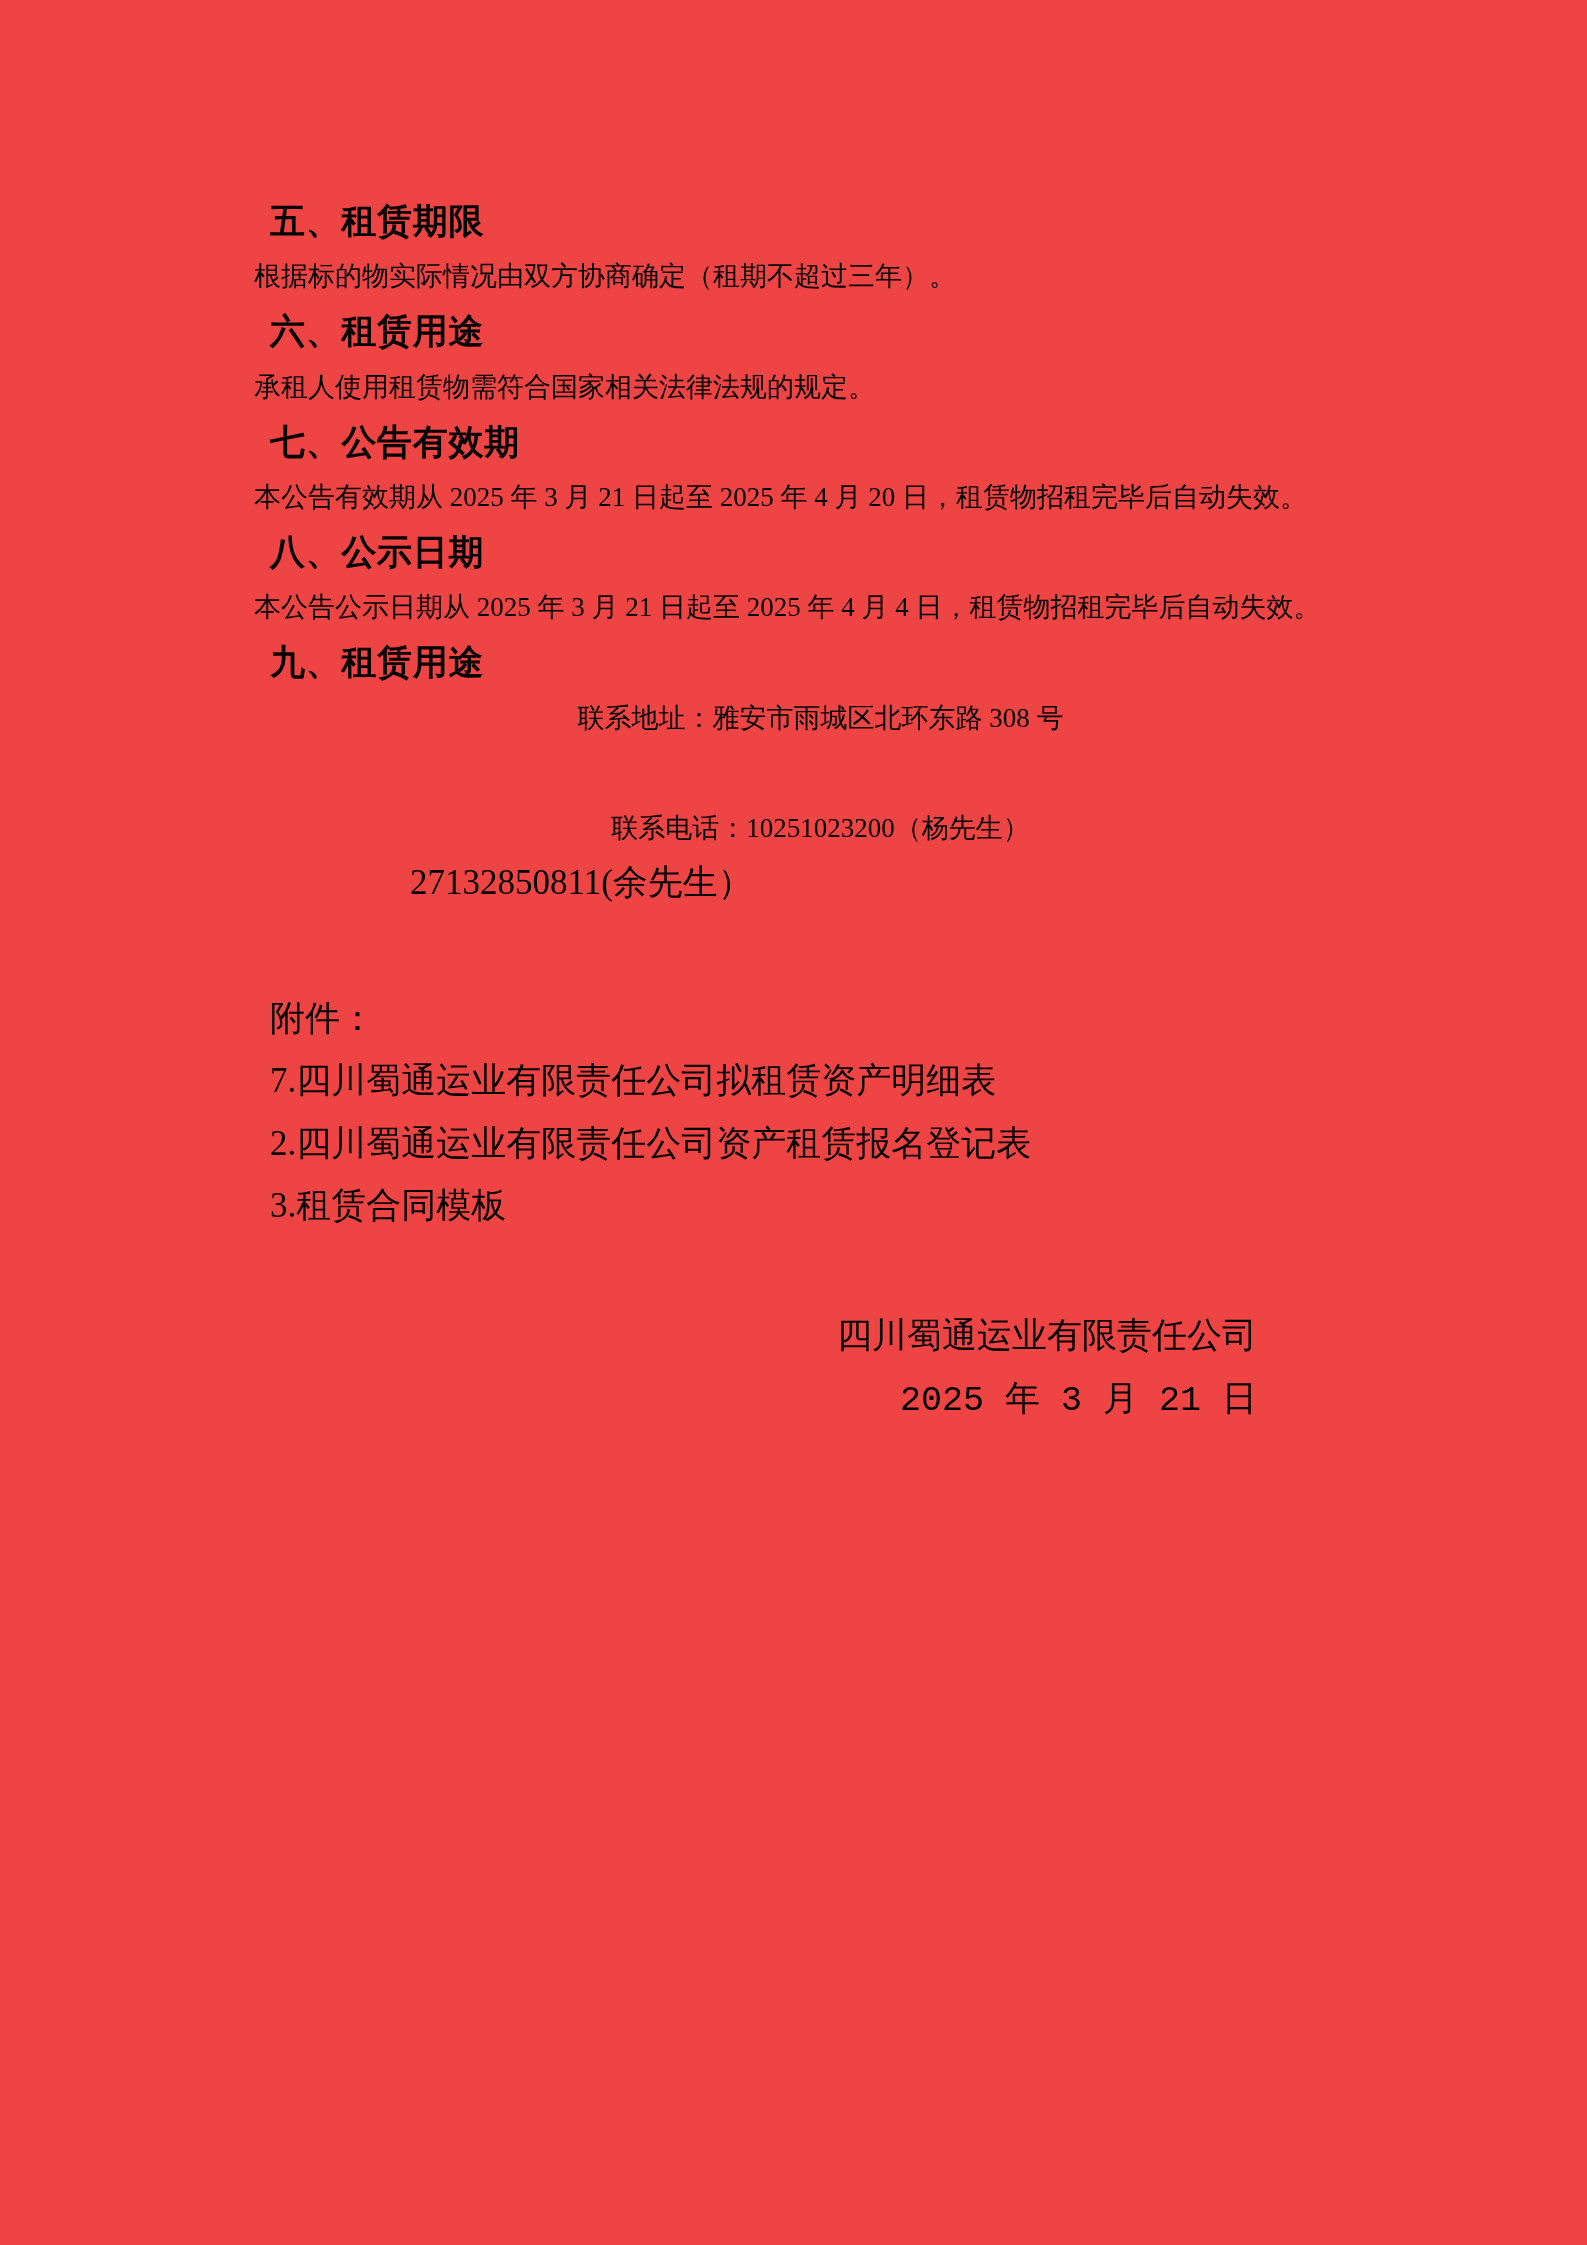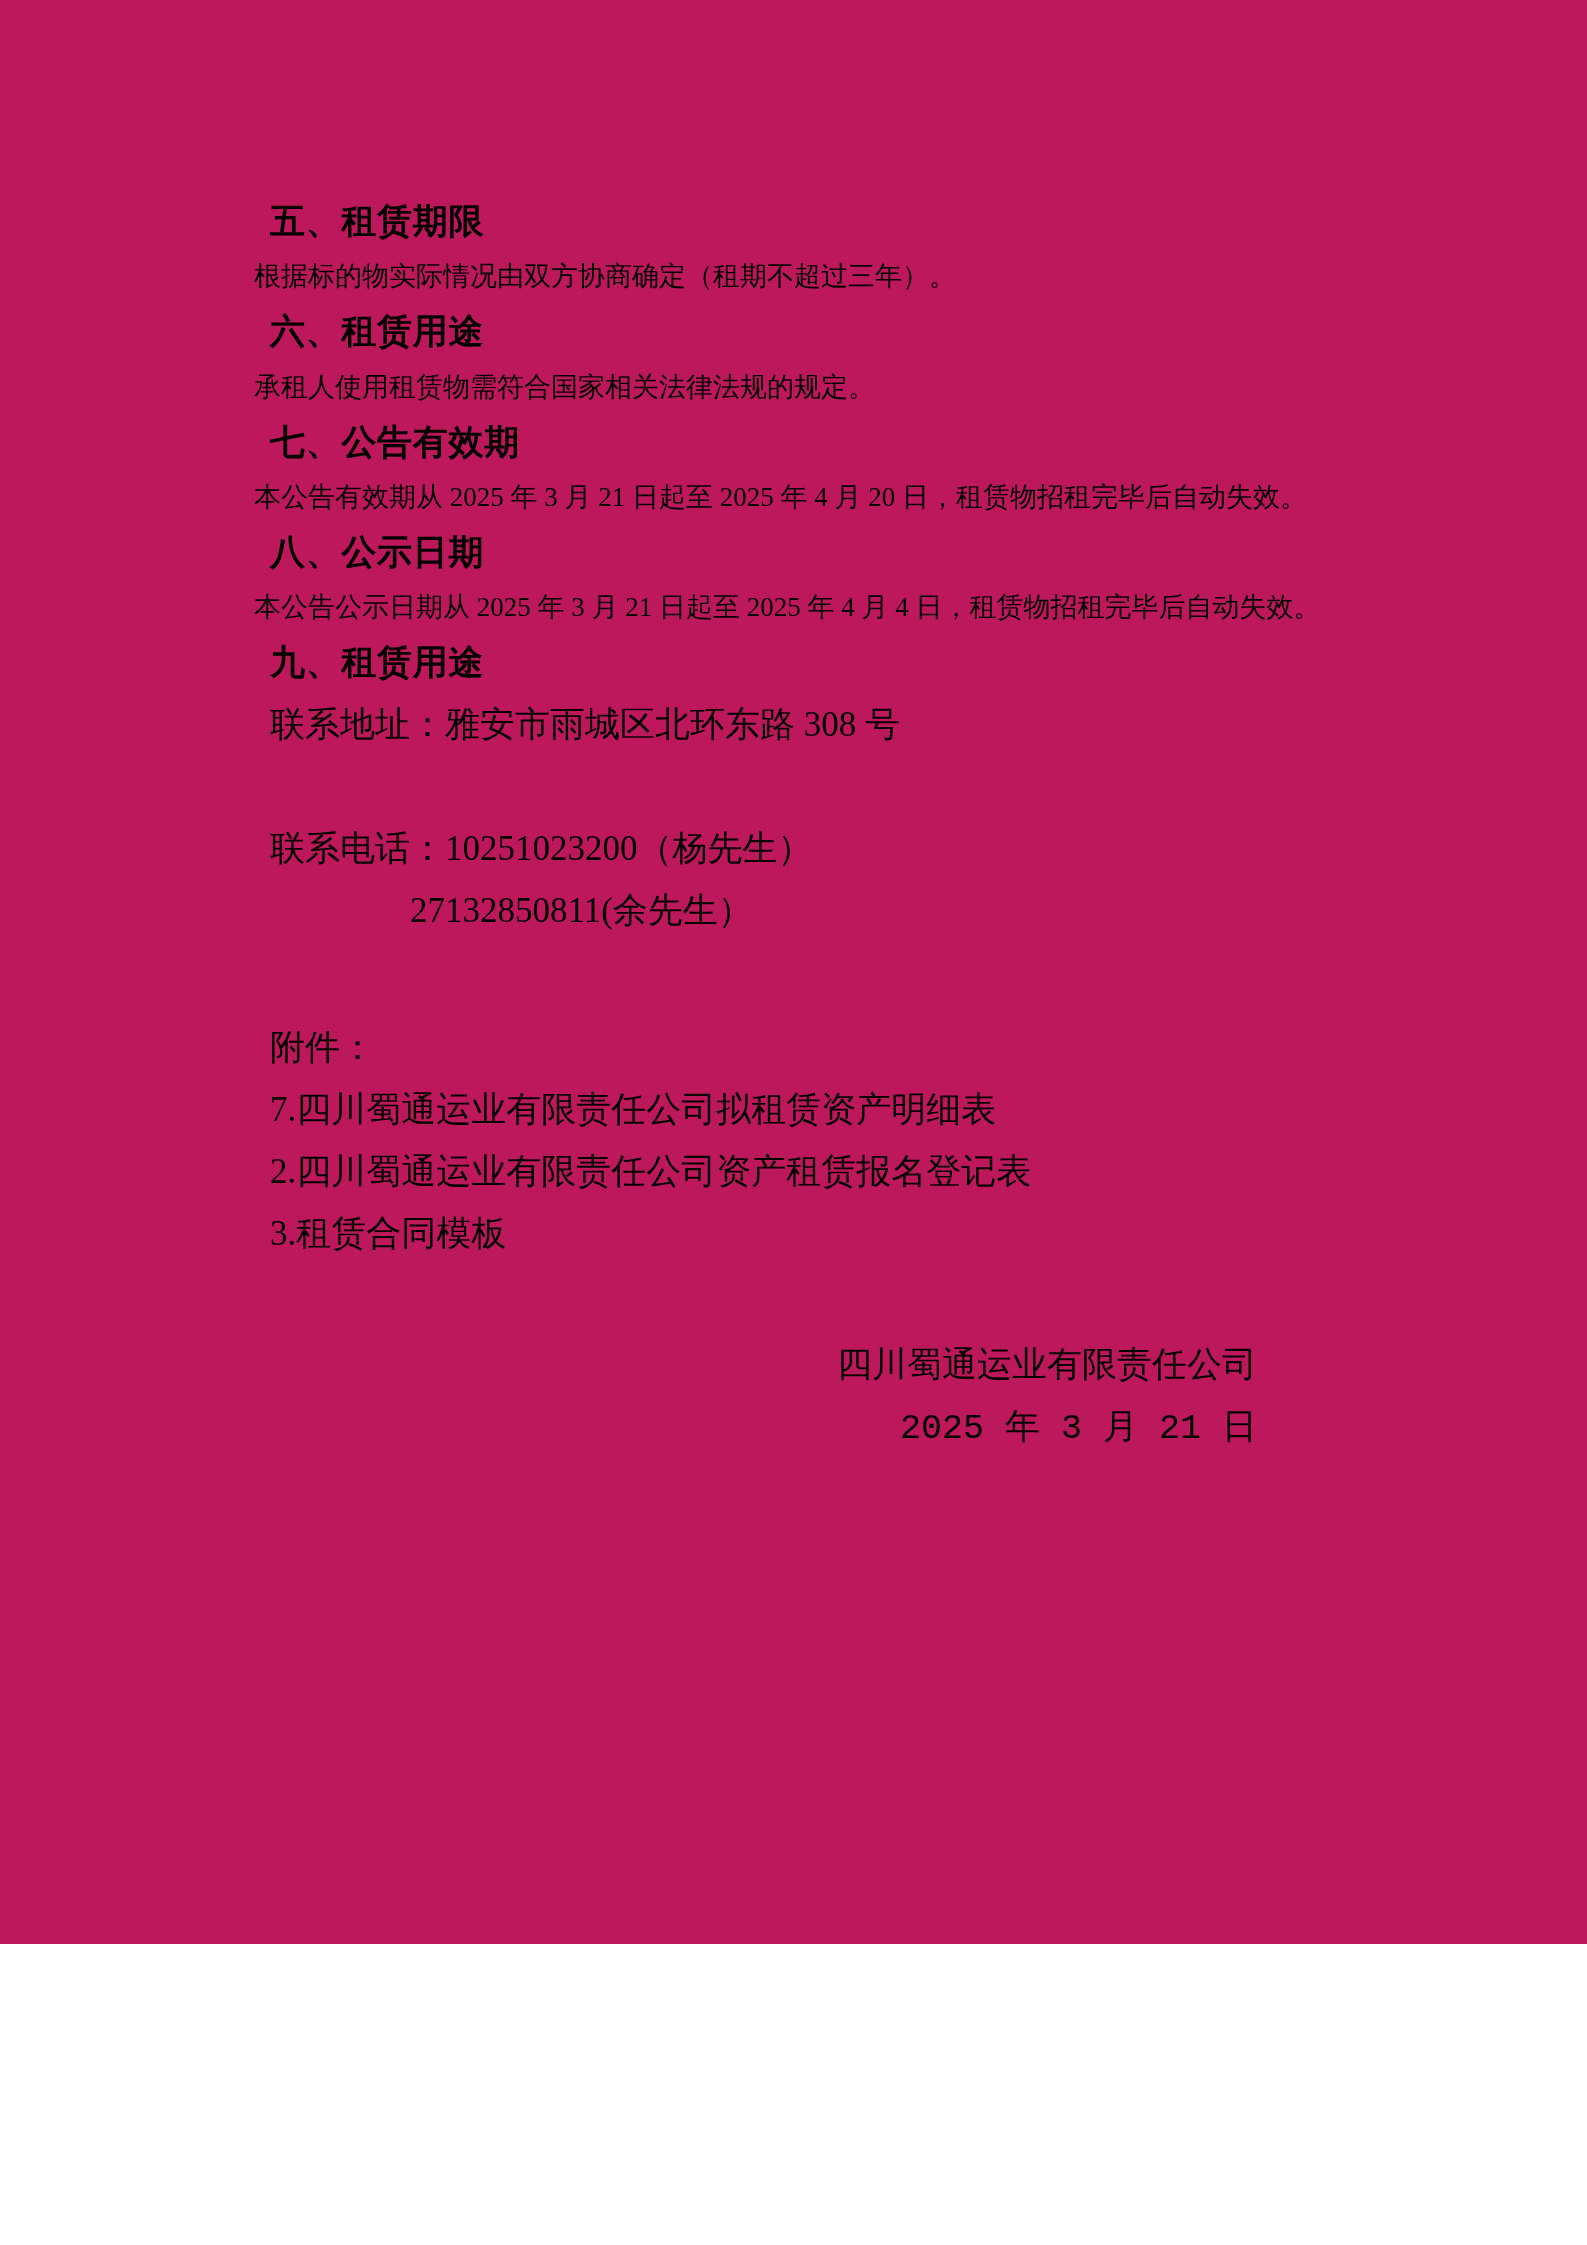--- a/index.html
+++ b/index.html
@@ -2,23 +2,23 @@
 <html lang="zh"><head>
 <meta charset="utf-8">
 <style>
   html, body {
     margin: 0;
     padding: 0;
     background: #ffffff;
   }
   .page {
     width: 1587px;
-    height: 1944px;
+    height: 2245px;
     position: relative;
-    background: #be185d;
+    background: #ef4444;
     box-sizing: border-box;
     padding: 190px 200px 100px 200px;
     font-family: "Liberation Serif", "DejaVu Serif", serif;
     color: #000000;
   }
   .doc-body {
     font-size: 35px;
     line-height: 1.78;
   }
   h2.section-heading {
@@ -37,22 +37,23 @@
     text-indent: 2em;
     font-size: 27px;
     line-height: 1.78;
     text-align: justify;
     text-justify: inter-ideograph;
   }
   p.contact-line {
     margin: 0;
     padding: 0;
     text-indent: 2em;
-    font-size: 35px;
+    font-size: 27px;
     line-height: 1.78;
+    text-align: center;
   }
   p.contact-line-indent2 {
     margin: 0;
     padding: 0;
     text-indent: 6em;
     font-size: 35px;
     line-height: 1.78;
   }
   .spacer-md { height: 62px; }
   .spacer-lg { height: 74px; }

